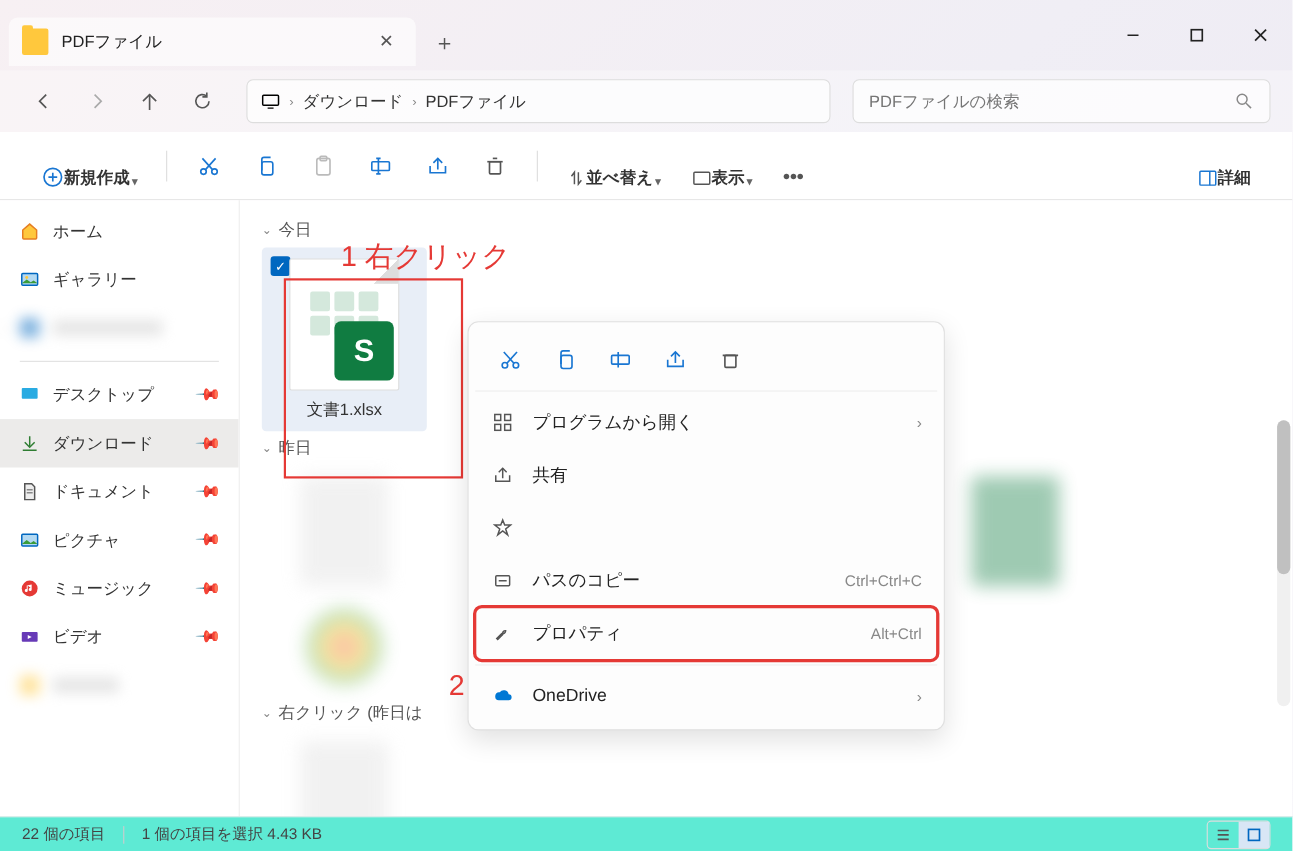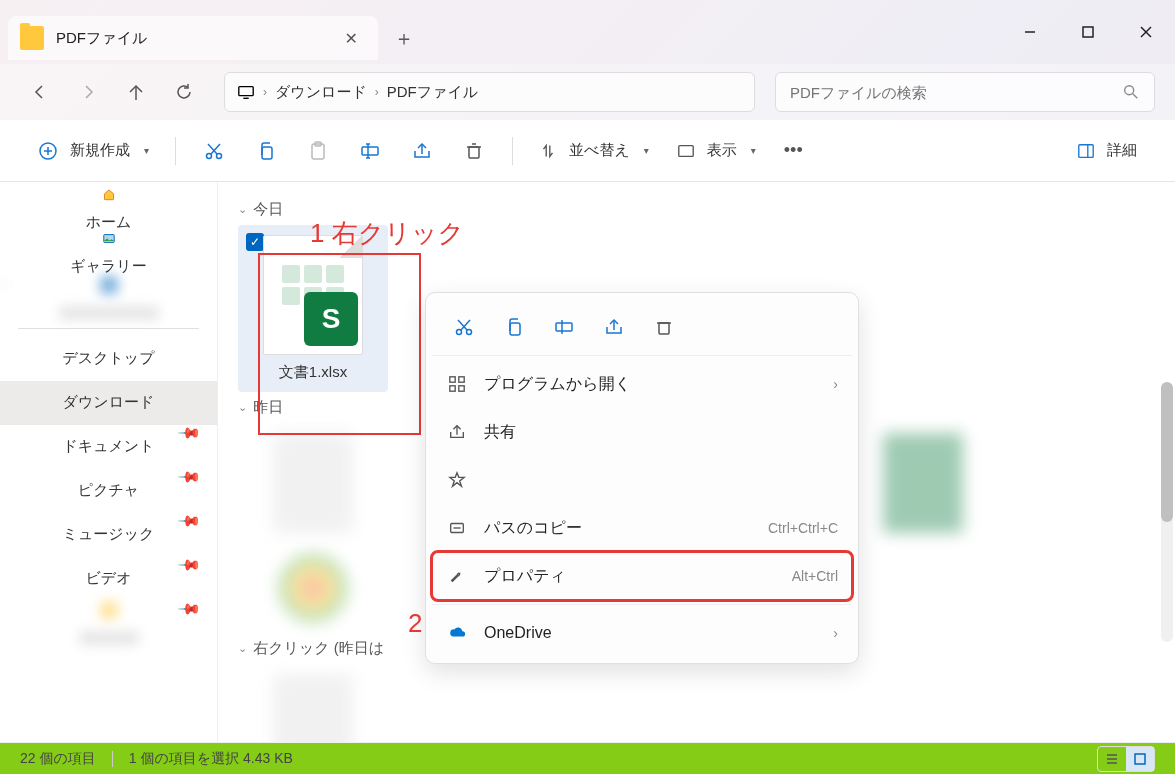--- a/index.html
+++ b/index.html
@@ -20,30 +20,30 @@
 .navbar { height: 56px; display: flex; align-items: center; padding: 0 20px; gap: 8px; background: rgba(255,255,255,0.3); }
 .nav-btn { width: 40px; height: 40px; display: flex; align-items: center; justify-content: center; cursor: pointer; color: #555; border-radius: 4px; }
 .nav-btn.disabled { color: #aaa; }
 .breadcrumb { flex: 1; height: 40px; background: rgba(255,255,255,0.7); border: 1px solid #ddd; border-radius: 6px; display: flex; align-items: center; padding: 0 12px; margin: 0 12px; gap: 8px; }
 .breadcrumb-seg { font-size: 15px; color: #333; cursor: pointer; }
 .breadcrumb-chev { color: #888; font-size: 12px; }
 .searchbox { width: 380px; height: 40px; background: rgba(255,255,255,0.7); border: 1px solid #ddd; border-radius: 6px; display: flex; align-items: center; padding: 0 14px; }
 .searchbox input { flex: 1; border: none; background: transparent; font-size: 15px; color: #666; outline: none; }
 
 .toolbar { height: 62px; background: #fff; border-bottom: 1px solid #e5e5e5; display: flex; align-items: center; padding: 0 28px; gap: 8px; }
-.tb-btn { height: 40px; display: flex; align-items: center; gap: 12px; padding: 0 10px; border-radius: 4px; cursor: pointer; font-size: 15px; color: #333; }
+.tb-btn { height: 40px; display: flex; align-items: flex-end; gap: 0; padding: 0 10px; border-radius: 4px; cursor: pointer; font-size: 15px; color: #333; font-weight: bold; }
 .tb-icon-btn { width: 44px; height: 40px; display: flex; align-items: center; justify-content: center; cursor: pointer; color: #1976d2; border-radius: 4px; }
 .tb-sep { width: 1px; height: 28px; background: #ddd; margin: 0 8px; }
 .tb-spacer { flex: 1; }
 .chev-down { font-size: 10px; color: #666; margin-left: 2px; }
 
 .content { display: flex; height: calc(100% - 64px - 56px - 62px - 32px); background: #fff; }
 
 .sidebar { width: 218px; border-right: 1px solid #eee; padding: 6px 0; overflow-y: auto; position: relative; }
-.side-item { height: 44px; display: flex; align-items: center; padding: 0 18px; gap: 12px; cursor: pointer; font-size: 15px; color: #333; position: relative; flex-direction: column; }
+.side-item { height: 44px; display: flex; align-items: center; padding: 0 18px; gap: 12px; cursor: pointer; font-size: 15px; color: #333; position: relative; }
 .side-item.active { background: #ecebea; }
 .side-item .pin { margin-left: auto; color: #888; transform: rotate(45deg); }
 .side-chev { position: absolute; left: 2px; font-size: 12px; color: #666; }
 .side-sep { height: 1px; background: #e0e0e0; margin: 8px 18px; }
 
 .main { flex: 1; padding: 12px 20px; position: relative; overflow: hidden; }
 .group-header { display: flex; align-items: center; gap: 6px; font-size: 15px; color: #555; padding: 6px 0; cursor: pointer; }
 .file-item { display: inline-flex; flex-direction: column; align-items: center; width: 150px; padding: 10px; cursor: pointer; position: relative; }
 .file-item.selected { background: #e8eef7; border-radius: 4px; }
 .file-check { position: absolute; top: 8px; left: 8px; width: 18px; height: 18px; background: #0067c0; border-radius: 3px; display: flex; align-items: center; justify-content: center; color: #fff; font-size: 12px; }
@@ -64,21 +64,21 @@
 .ctx-item.hint-box { outline: 3px solid #e53935; outline-offset: -1px; }
 .ctx-icon { width: 22px; display: flex; justify-content: center; color: #555; }
 .ctx-label { flex: 1; }
 .ctx-shortcut { color: #888; font-size: 14px; }
 .ctx-chev { color: #888; font-size: 14px; }
 .ctx-sep { height: 1px; background: #eee; margin: 4px 0; }
 
 .annotation { position: absolute; font-size: 26px; font-weight: normal; color: #e53935; z-index: 200; pointer-events: none; }
 .file-border { position: absolute; left: 258px; top: 253px; width: 163px; height: 182px; border: 2px solid #e53935; z-index: 50; pointer-events: none; }
 
-.statusbar { position: absolute; bottom: 0; left: 0; right: 0; height: 32px; background: #84cc16; border-top: 1px solid #eee; display: flex; align-items: center; padding: 0 20px; gap: 16px; font-size: 14px; color: #444; }
+.statusbar { position: absolute; bottom: 0; left: 0; right: 0; height: 32px; background: #5eead4; border-top: 1px solid #eee; display: flex; align-items: center; padding: 0 20px; gap: 16px; font-size: 14px; color: #444; }
 .status-sep { width: 1px; height: 16px; background: #ccc; }
 .view-toggles { margin-left: auto; display: flex; border: 1px solid #ddd; border-radius: 4px; }
 .view-btn { width: 28px; height: 24px; display: flex; align-items: center; justify-content: center; cursor: pointer; }
 .view-btn.active { background: #d8e6f5; }
 
 .scrollbar { position: absolute; right: 2px; top: 200px; width: 12px; height: 260px; display: flex; flex-direction: column; }
 .scroll-track { flex: 1; background: #f0f0f0; border-radius: 6px; }
 .scroll-thumb { width: 100%; height: 140px; background: #c0c0c0; border-radius: 6px; }
 
 svg { stroke: currentColor; fill: none; stroke-width: 1.5; }

